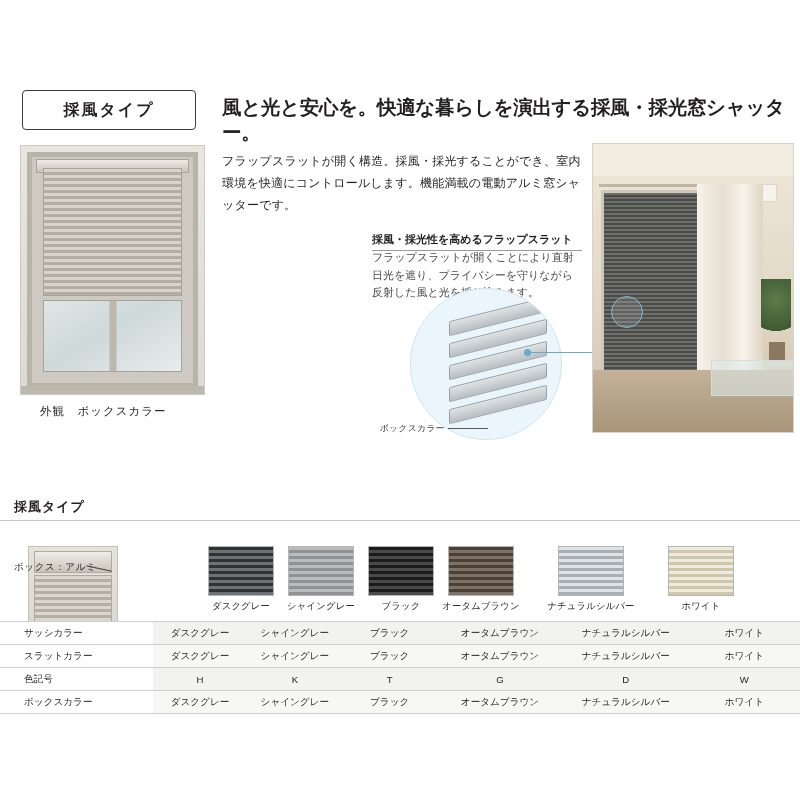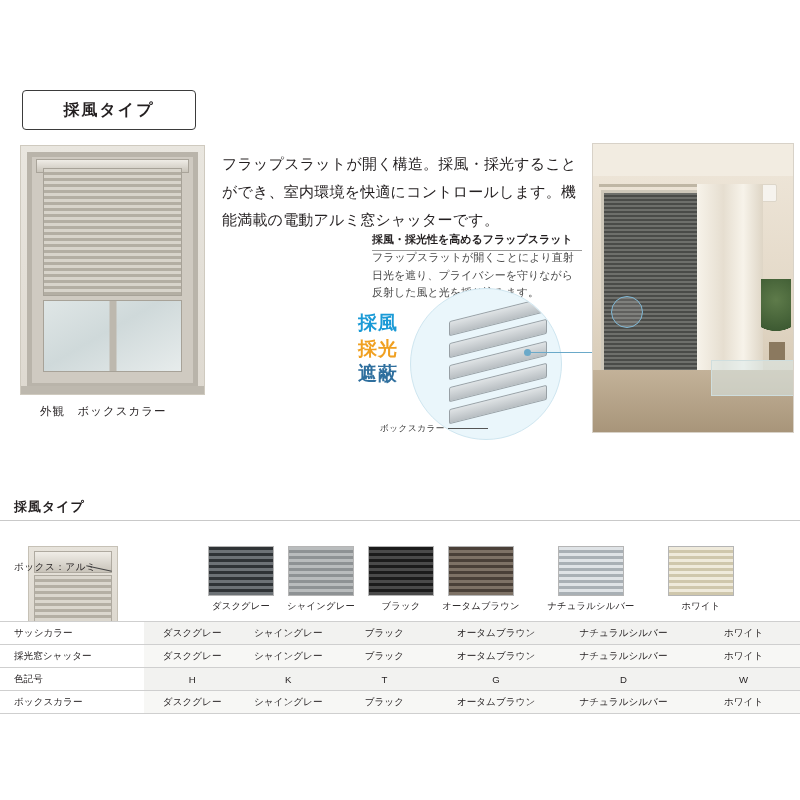--- a/index.html
+++ b/index.html
@@ -26,21 +26,21 @@
   }
 
   .headline{
     position:absolute;left:222px;top:95px;width:572px;
     font-size:19.5px;font-weight:bold;letter-spacing:-0.3px;color:#231f20;
     line-height:1.3;
   }
 
   .lead{
     position:absolute;left:222px;top:150px;width:360px;
-    font-size:15px;line-height:1.85;color:#231f20;letter-spacing:0.2px;
+    font-size:12px;line-height:1.85;color:#231f20;letter-spacing:0.2px;
   }
 
   
   .prod-photo{
     position:absolute;left:20px;top:145px;width:185px;height:250px;
     background:linear-gradient(180deg,#e9e6df 0%,#ded9d0 100%);
     border:1px solid #cfcabf;
     box-sizing:border-box;
     overflow:hidden;
   }
@@ -179,34 +179,35 @@
   table.spec{
     position:absolute;left:0;top:123px;width:800px;border-collapse:collapse;
     font-size:9.6px;color:#231f20;
   }
   table.spec td{
     border-top:1px solid #cfcfcf;border-bottom:1px solid #cfcfcf;
     height:22px;padding:0 6px;text-align:center;vertical-align:middle;
     background:#f7f7f5;
   }
   table.spec td.rowhead{
-    text-align:left;width:118px;background:#ffffff;padding-left:14px;
+    text-align:left;width:118px;background:#ffffff;padding-left:24px;
   }
   table.spec tr:nth-child(odd) td{background:#f2f2f0;}
   table.spec tr:nth-child(odd) td.rowhead{background:#ffffff;}
 </style>
 </head>
 <body>
 
 <div class="page">
 
   <div class="top">
 
     <div class="badge">採風タイプ</div>
 
+    <div class="headline">風と光と安心を。快適な暮らしを演出する採風・採光窓シャッター。</div>
 
     <div class="lead">フラップスラットが開く構造。採風・採光することができ、室内環境を快適にコントロールします。機能満載の電動アルミ窓シャッターです。</div>
 
     <div class="prod-photo">
       <div class="pp-frame">
         <div class="pp-hood"></div>
         <div class="pp-shutter"></div>
         <div class="pp-glass"></div>
       </div>
       <div class="pp-sill"></div>
@@ -217,25 +218,20 @@
     <div class="flap-note-body">フラップスラットが開くことにより直射日光を遮り、プライバシーを守りながら反射した風と光を採り込みます。</div>
 
     <div class="illus">
       <div class="illus-circle">
         <div class="slat s1"></div>
         <div class="slat s2"></div>
         <div class="slat s3"></div>
         <div class="slat s4"></div>
         <div class="slat s5"></div>
 
-      </div>
-      <div class="illus-words">
-        <div class="w-saifu">採風</div>
-        <div class="w-saiko">採光</div>
-        <div class="w-shahei">遮蔽</div>
       </div>
       <div class="illus-label">
         <span>ボックスカラー</span><span class="lead-line"></span>
       </div>
     </div>
 
     <div class="callout-dot"></div>
     <div class="callout-line"></div>
 
     <div class="room">
@@ -285,21 +281,21 @@
           <tr>
             <td class="rowhead" style="width: 118px;">サッシカラー</td>
             <td style="width: 80px;">ダスクグレー</td>
             <td style="width: 80px;">シャイングレー</td>
             <td style="width: 80px;">ブラック</td>
             <td style="width: 110px;">オータムブラウン</td>
             <td style="width: 110px;">ナチュラルシルバー</td>
             <td style="width: 96px;">ホワイト</td>
           </tr>
           <tr>
-            <td class="rowhead" style="width: 118px;">採光窓シャッター</td>
+            <td class="rowhead" style="width: 118px;">スラットカラー</td>
             <td style="width: 80px;">ダスクグレー</td>
             <td style="width: 80px;">シャイングレー</td>
             <td style="width: 80px;">ブラック</td>
             <td style="width: 110px;">オータムブラウン</td>
             <td style="width: 110px;">ナチュラルシルバー</td>
             <td style="width: 96px;">ホワイト</td>
           </tr>
           <tr>
             <td class="rowhead" style="width: 118px;">色記号</td>
             <td style="width: 80px;">H</td>

